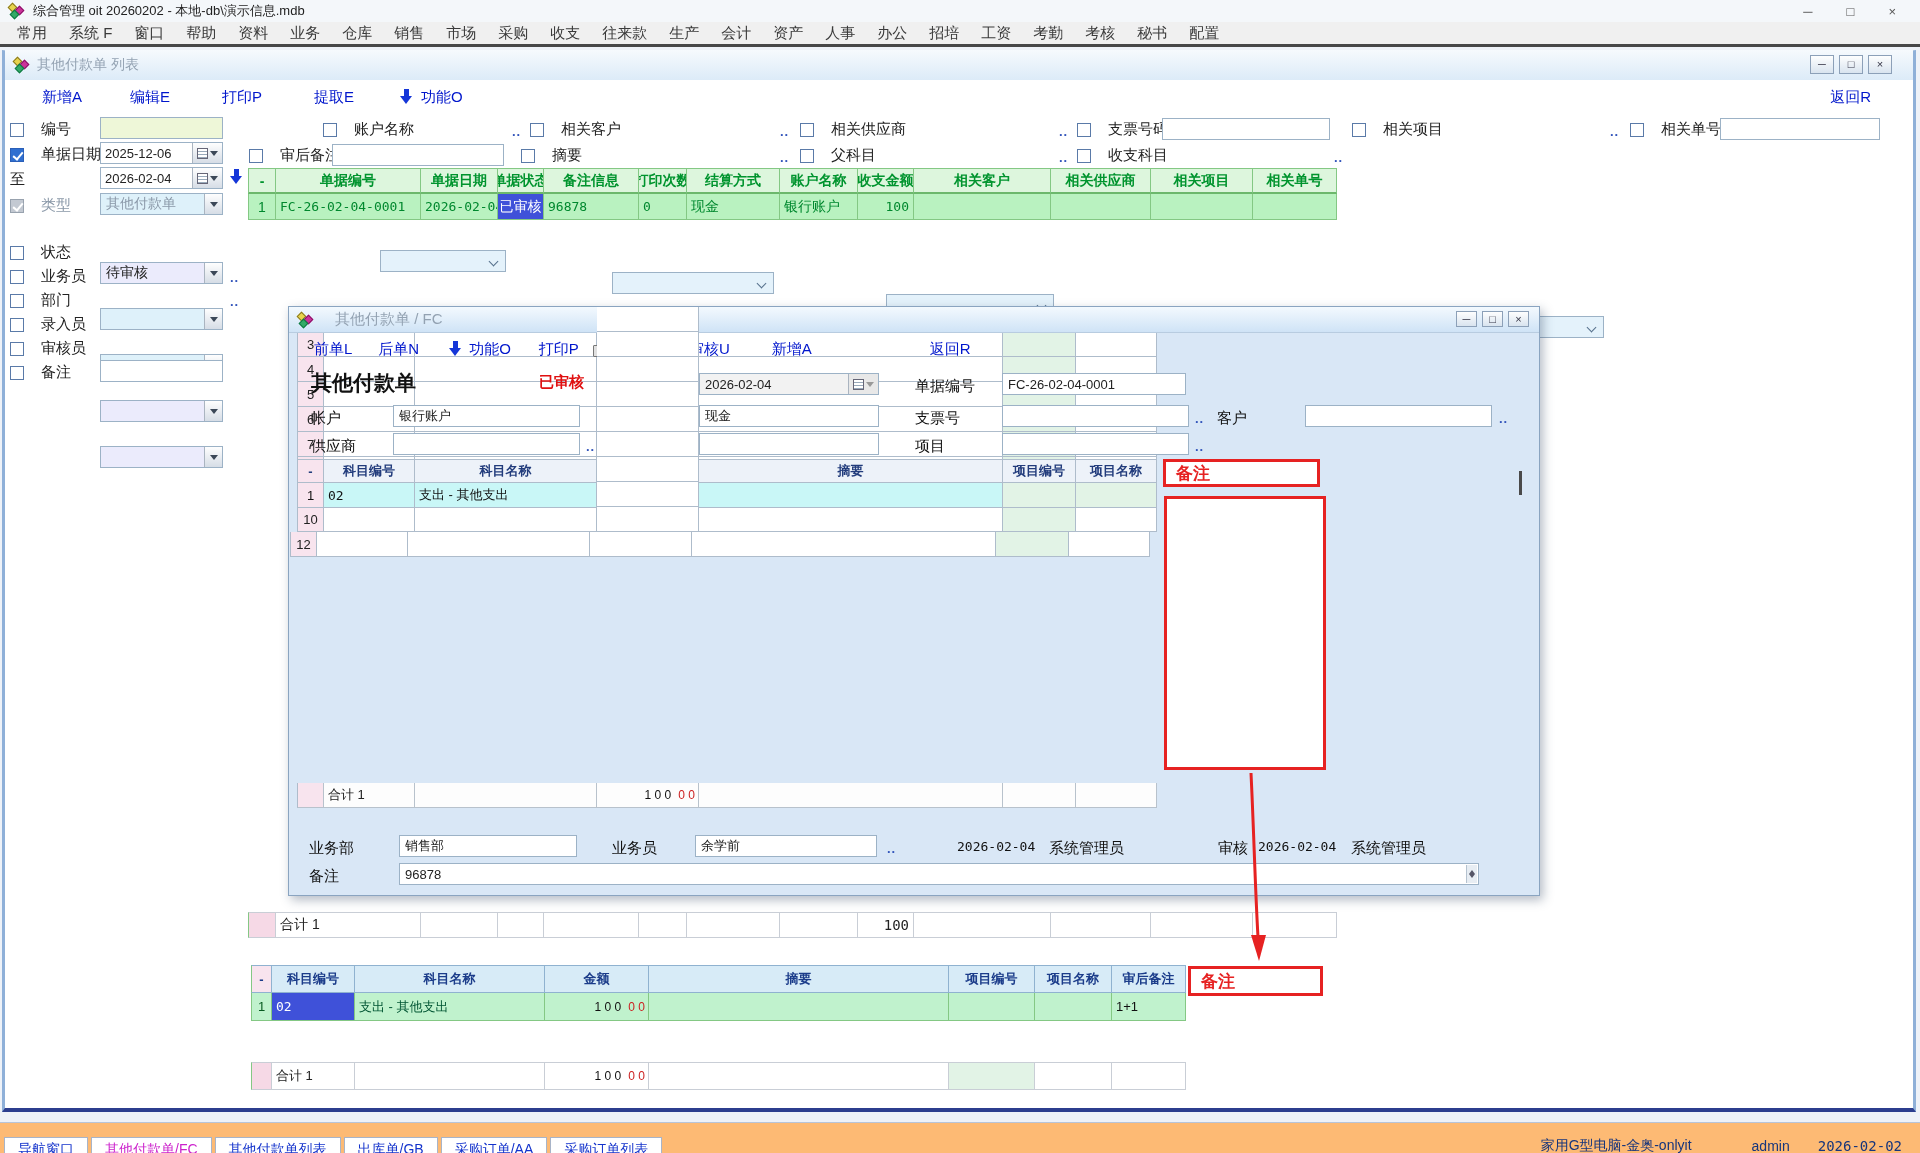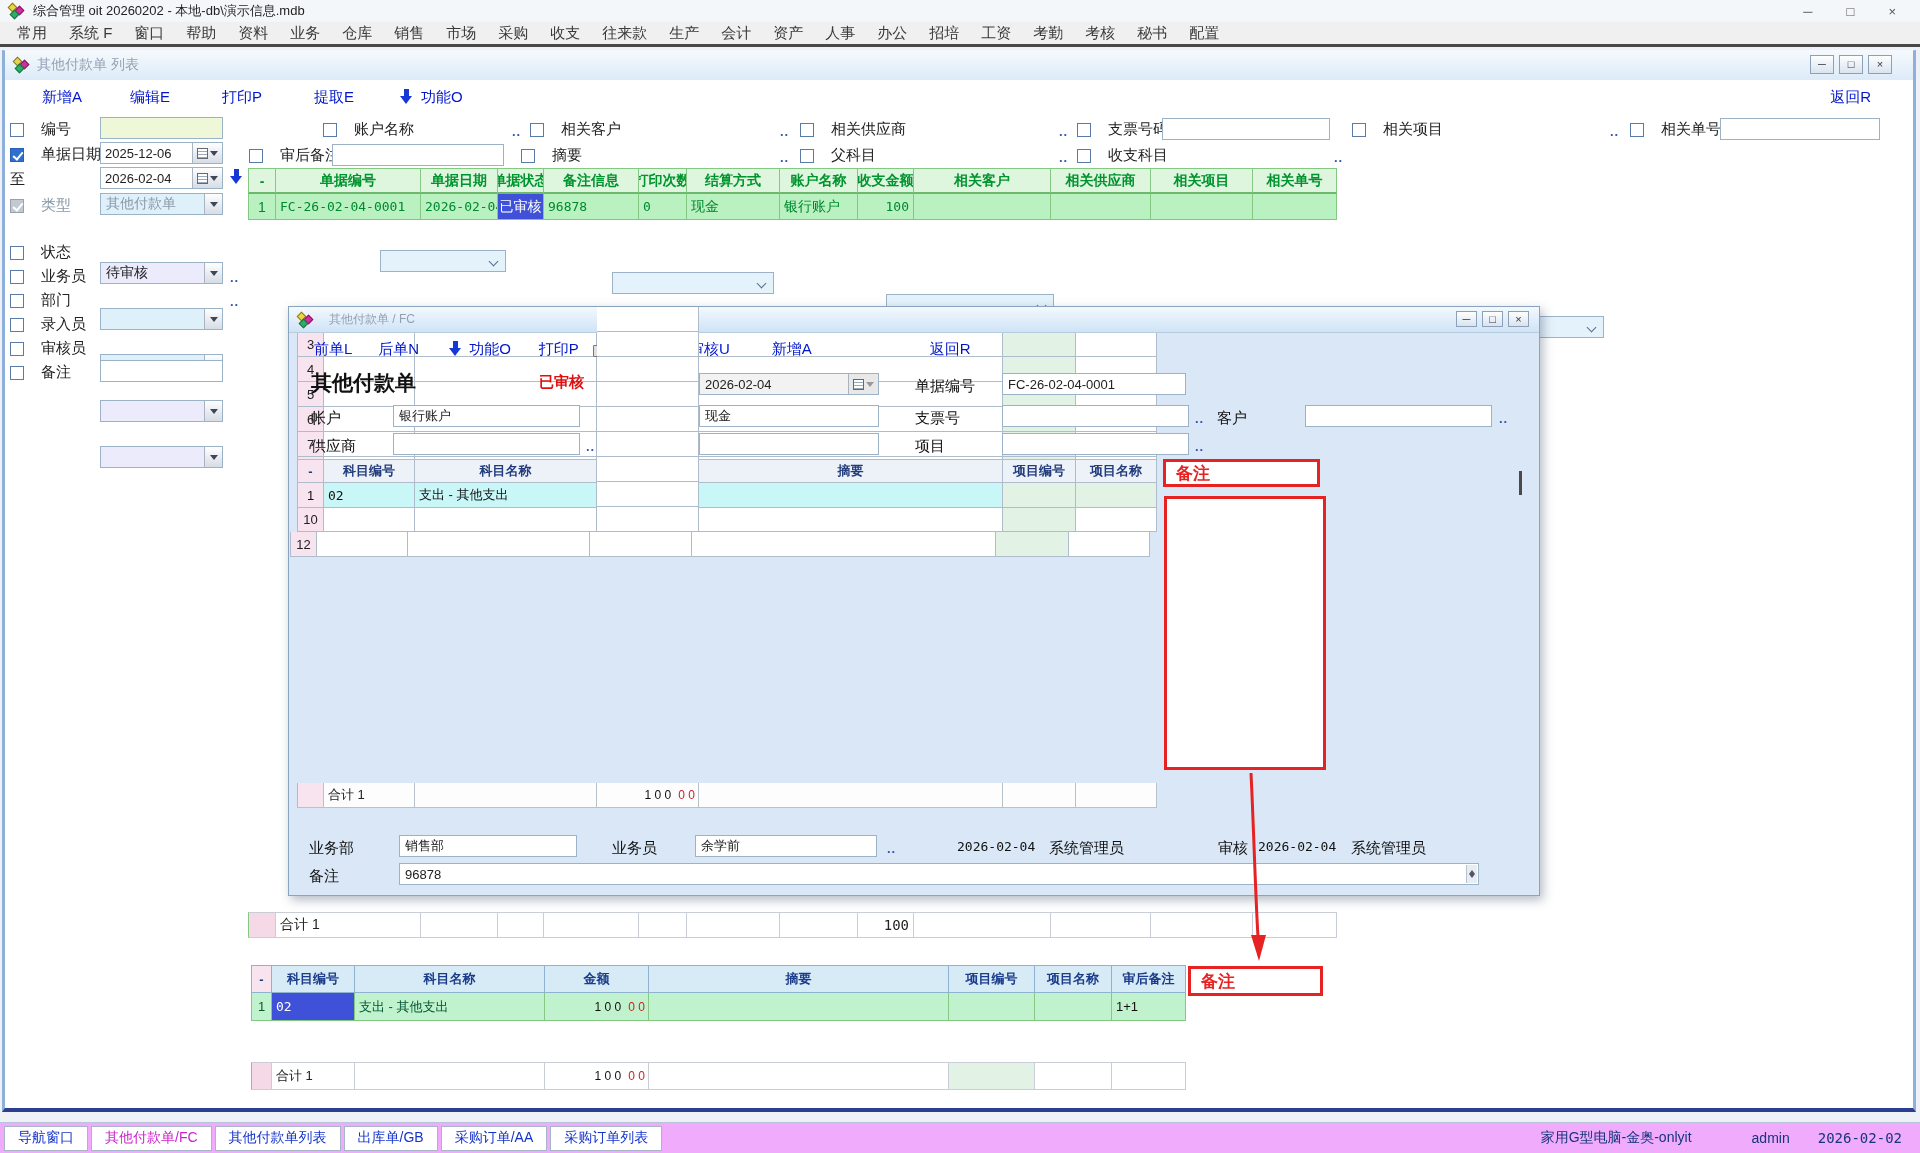--- a/index.html
+++ b/index.html
@@ -90,21 +90,21 @@
     linear-gradient(to left, transparent 0 24px, #cc2222 24px 26px, transparent 26px 100%),
     linear-gradient(to left, transparent 0 50px, #333 50px 52px, transparent 52px 100%),
     repeating-linear-gradient(to left, #b4b4b4 0 1px, transparent 1px 13px);
     position:relative;}
   .amt{position:absolute;right:3px;top:50%;transform:translateY(-50%);font-family:"DejaVu Sans Mono",monospace;font-size:12px;white-space:nowrap;color:#111;}
   .amt .dec{color:#cc2222;}
 
   
   .dialog{position:absolute;left:288px;top:306px;width:1252px;height:590px;background:#d9e7f6;border:1px solid #8aa4c0;box-shadow:3px 4px 10px rgba(40,60,90,.35);z-index:10;}
   .dlg-titlebar{position:absolute;left:0;top:0;right:0;height:26px;background:linear-gradient(#f3f9fe,#cfe3f6);display:flex;align-items:center;padding-left:8px;border-bottom:1px solid #b8cce0;}
-  .dlg-title{color:#93a2b2;font-size:12px;margin-left:14px;}
+  .dlg-title{color:#93a2b2;font-size:15px;margin-left:20px;}
   .dlg-btns{position:absolute;top:4px;right:10px;}
   .dlg-toolbar{position:absolute;left:0;top:27px;right:0;height:30px;display:flex;align-items:center;}
   .printer{position:relative;width:17px;height:12px;background:#e0e0e0;border:1px solid #777;border-radius:1px;margin-top:3px;}
   .printer::before{content:"";position:absolute;left:3px;top:-4px;width:9px;height:5px;background:#fff;border:1px solid #777;}
   .printer::after{content:"";position:absolute;right:2px;top:2px;width:3px;height:2px;background:#7a9;}
   .dlabel{font-size:15px;color:#111;white-space:nowrap;}
   .dfield{height:22px;border:1px solid #9cb2c6;background:#fff;font-size:13px;padding:0 5px;display:flex;align-items:center;}
   .doc-title{font-size:21px;font-weight:bold;color:#111;}
   .status-red{color:#e01010;font-weight:bold;font-size:15px;}
 
@@ -154,21 +154,21 @@
   .bgr > :nth-child(8){width:74px;}
   .bg-total .bgc{background:#fff;border-color:#c9ced6;color:#222;}
   .bg-total .bgc:first-child{background:#f6d9e6;}
 
   
   .redbox{position:absolute;border:3px solid #e62222;background:#fff;z-index:20;display:flex;align-items:center;padding-left:10px;}
   .redbox .rtext{color:#e62222;font-size:17px;font-weight:bold;}
   .arrow-svg{position:absolute;left:1200px;top:765px;width:120px;height:205px;z-index:20;pointer-events:none;}
 
   
-  .taskbar{position:absolute;left:0;right:0;bottom:0;height:31px;background:#f0abfc;border-top:1px solid #b8c4d8;display:flex;align-items:center;padding:4px 4px;gap:3px;}
+  .taskbar{position:absolute;left:0;right:0;bottom:0;height:31px;background:#fdba74;border-top:1px solid #b8c4d8;display:flex;align-items:flex-start;padding:14px 4px;gap:3px;}
   .task-btn{height:25px;background:#fff;border:1px solid #a8b4c8;color:#1433cc;font-size:14px;padding:0 13px;display:flex;align-items:center;white-space:nowrap;}
   .task-btn.active{color:#cc22cc;}
   .status-right{margin-left:auto;display:flex;align-items:center;gap:60px;color:#16357c;font-size:14px;padding-right:14px;}
 </style>
 </head>
 <body>
 
 <div id="root">
 
   <div class="titlebar">

